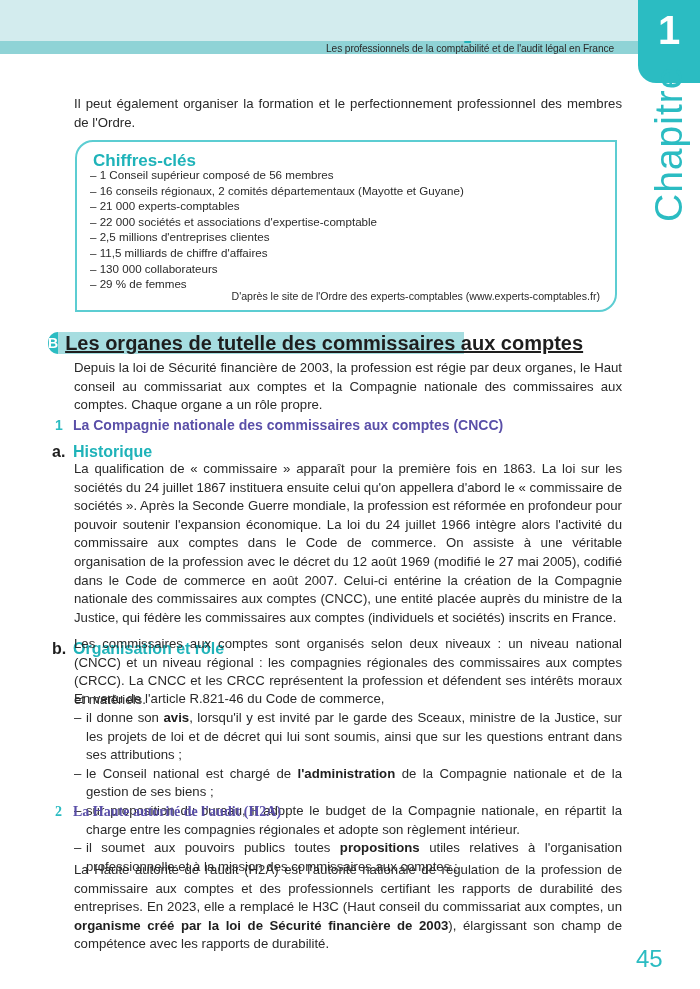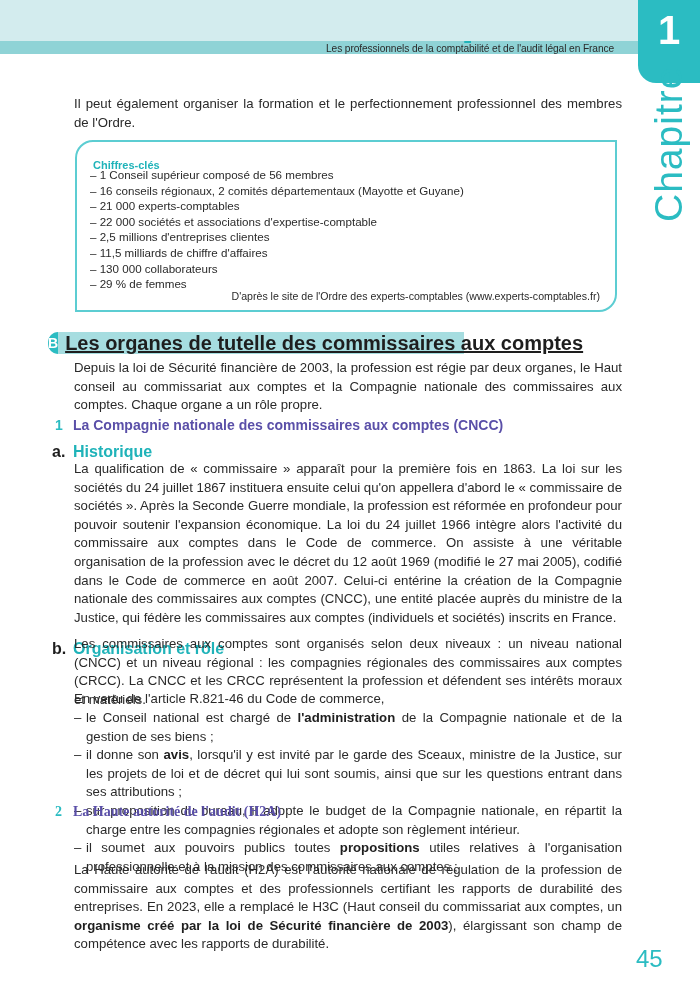--- a/index.html
+++ b/index.html
@@ -13,21 +13,21 @@
   .running-head span { font-size:10.2px; color:#2b2b2b; white-space:nowrap; letter-spacing:-0.1px; }
 
   .chapter-tab { position:absolute; left:638px; top:0; width:62px; height:83px; background:#2bbcc2; border-radius:0 0 0 18px; }
   .chapter-num { position:absolute; left:0; top:6px; width:62px; text-align:center; color:#ffffff; font-weight:bold; font-size:40px; line-height:48px; }
   .chapter-word { position:absolute; left:647px; top:222px; transform-origin:left top; transform:rotate(-90deg); color:#2bbcc2; font-size:39px; font-weight:normal; letter-spacing:1px; white-space:nowrap; line-height:44px; }
 
   .p { position:absolute; font-size:13.2px; line-height:18.6px; color:#2a2a2a; text-align:justify; }
   .intro { left:74px; top:95px; width:548px; }
 
   .keybox { position:absolute; left:75px; top:140px; width:542px; height:172px; border:2px solid #5ccdd2; border-radius:18px 0 18px 0; }
-  .keybox .kb-title { position:absolute; left:16px; top:9px; font-size:11px; font-weight:bold; color:#1fb3b9;margin-top:8px; }
+  .keybox .kb-title { position:absolute; left:16px; top:9px; font-size:17px; font-weight:bold; color:#1fb3b9; }
   .keybox ul { position:absolute; left:13px; top:25px; list-style:none; font-size:11.6px; line-height:15.6px; color:#2a2a2a; }
   .keybox ul li::before { content:"– "; }
   .keybox .kb-source { position:absolute; right:15px; top:148px; font-size:10.6px; color:#2a2a2a; }
 
   .sec-b { position:absolute; left:48px; top:332px; height:22px; width:416px; background:#a6dde0; border-radius:11px 0 0 11px; display:flex; align-items:center; }
   .sec-b .letter { width:20px; height:22px; background:#2bbcc2; border-radius:11px 0 0 11px; color:#fff; font-weight:bold; font-size:14px; display:flex; align-items:center; justify-content:center; }
   .sec-b .title { margin-left:7px; font-size:20px; font-weight:bold; color:#1e1e1e; white-space:nowrap;text-decoration:underline; }
 
   .b-intro { left:74px; top:359px; width:548px; }
 
@@ -91,22 +91,22 @@
 </div>
 <p class="p" style="left:74px; top:460px; width:548px;">La qualification de « commissaire » apparaît pour la première fois en 1863. La loi sur les sociétés du 24 juillet 1867 instituera ensuite celui qu'on appellera d'abord le « commissaire de sociétés ». Après la Seconde Guerre mondiale, la profession est réformée en profondeur pour pouvoir soutenir l'expansion économique. La loi du 24 juillet 1966 intègre alors l'activité du commissaire aux comptes dans le Code de commerce. On assiste à une véritable organisation de la profession avec le décret du 12 août 1969 (modifié le 27 mai 2005), codifié dans le Code de commerce en août 2007. Celui-ci entérine la création de la Compagnie nationale des commissaires aux comptes (CNCC), une entité placée auprès du ministre de la Justice, qui fédère les commissaires aux comptes (individuels et sociétés) inscrits en France.</p>
 
 <div class="h2" style="top:640px;">
   <span class="lt">b.</span><span class="tx">Organisation et rôle</span>
 </div>
 <p class="p" style="left:74px; top:635px; width:548px;">Les commissaires aux comptes sont organisés selon deux niveaux : un niveau national (CNCC) et un niveau régional : les compagnies régionales des commissaires aux comptes (CRCC). La CNCC et les CRCC représentent la profession et défendent ses intérêts moraux et matériels.</p>
 <p class="p" style="left:74px; top:690px; width:548px;">En vertu de l'article R.821-46 du Code de commerce,</p>
 
 <ul class="dash-list" style="left:74px; top:709px; width:548px;">
+  <li><span>il donne son </span><b>avis</b><span>, lorsqu'il y est invité par le garde des Sceaux, ministre de la Justice, sur les projets de loi et de décret qui lui sont soumis, ainsi que sur les questions entrant dans ses attributions ;</span></li>
   <li><span>le Conseil national est chargé de </span><b>l'administration</b><span> de la Compagnie nationale et de la gestion de ses biens ;</span></li>
-  <li><span>il donne son </span><b>avis</b><span>, lorsqu'il y est invité par le garde des Sceaux, ministre de la Justice, sur les projets de loi et de décret qui lui sont soumis, ainsi que sur les questions entrant dans ses attributions ;</span></li>
   <li><span>sur proposition du bureau, il adopte le budget de la Compagnie nationale, en répartit la charge entre les compagnies régionales et adopte son règlement intérieur.</span><b></b><span></span></li>
   <li><span>il soumet aux pouvoirs publics toutes </span><b>propositions</b><span> utiles relatives à l'organisation professionnelle et à la mission des commissaires aux comptes ;</span></li>
 </ul>
 
 <div class="h1" style="top:804px;font-family:Liberation Serif, serif;">
   <span class="num">2</span><span>La Haute autorité de l'audit (H2A)</span>
 </div>
 <p class="p" style="left:74px; top:861px; width:548px;"><span>La Haute autorité de l'audit (H2A) est l'autorité nationale de régulation de la profession de commissaire aux comptes et des professionnels certifiant les rapports de durabilité des entreprises. En 2023, elle a remplacé le H3C (Haut conseil du commissariat aux comptes, un </span><b>organisme créé par la loi de Sécurité financière de 2003</b><span>), élargissant son champ de compétence avec les rapports de durabilité.</span></p>
 
 <div class="page-num">45</div>

